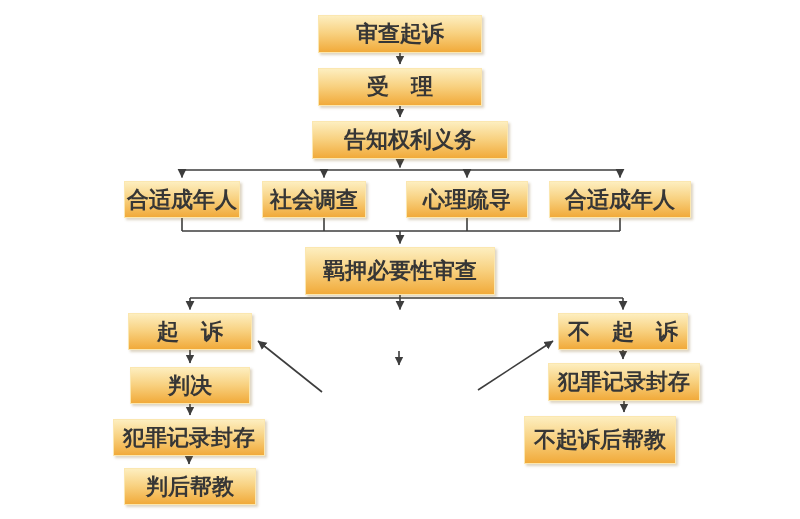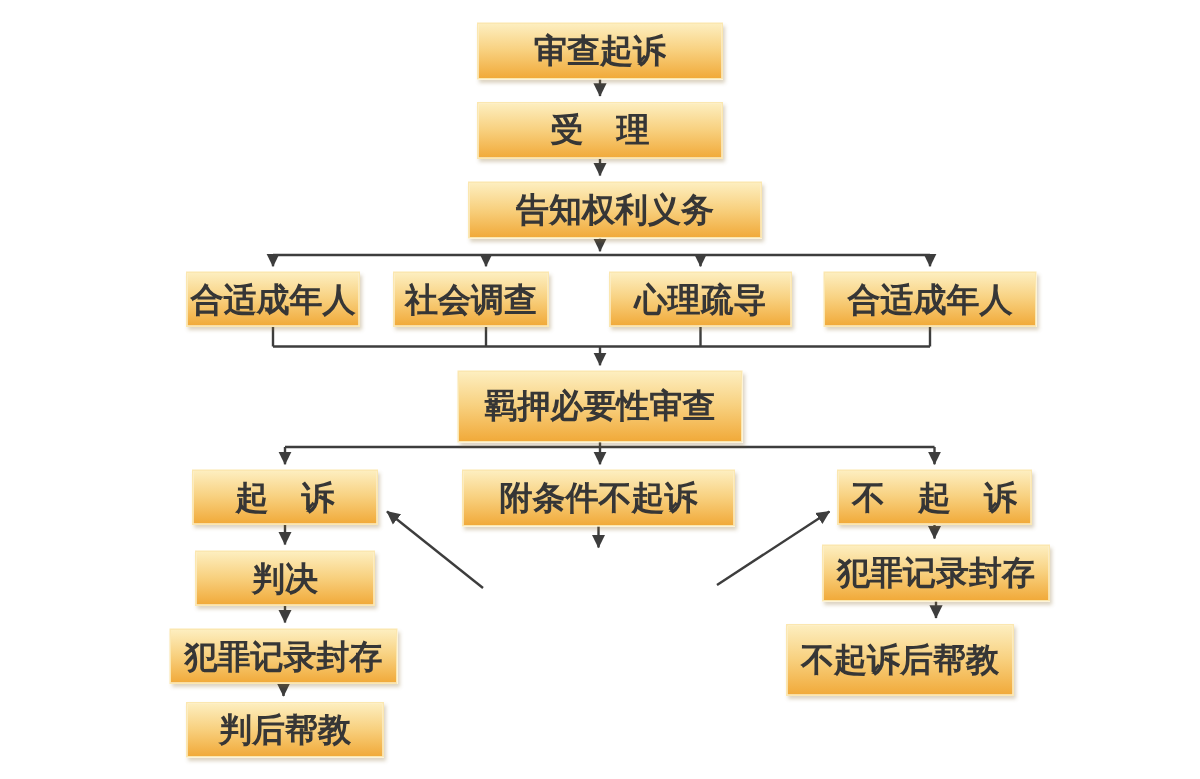--- a/index.html
+++ b/index.html
@@ -125,21 +125,20 @@
   <div class="node" style="left:312px;top:121px;width:196px;height:38px">告知权利义务</div>
 
   <div class="node" style="left:124px;top:181px;width:116px;height:37px">合适成年人</div>
   <div class="node" style="left:262px;top:181px;width:104px;height:37px">社会调查</div>
   <div class="node" style="left:406px;top:181px;width:122px;height:37px">心理疏导</div>
   <div class="node" style="left:549px;top:181px;width:142px;height:37px">合适成年人</div>
 
   <div class="node" style="left:305px;top:247px;width:190px;height:48px">羁押必要性审查</div>
 
   <div class="node" style="left:128px;top:313px;width:124px;height:37px">起　诉</div>
-  <div class="node" style="left:308px;top:313px;width:182px;height:38px">附条件不起诉</div>
   <div class="node" style="left:558px;top:313px;width:130px;height:37px">不　起　诉</div>
 
   <div class="node" style="left:130px;top:367px;width:120px;height:37px">判决</div>
   <div class="node" style="left:113px;top:419px;width:152px;height:37px">犯罪记录封存</div>
   <div class="node" style="left:124px;top:468px;width:132px;height:37px">判后帮教</div>
 
 
   <div class="node" style="left:548px;top:363px;width:152px;height:38px">犯罪记录封存</div>
   <div class="node" style="left:524px;top:416px;width:152px;height:48px">不起诉后帮教</div>
 

